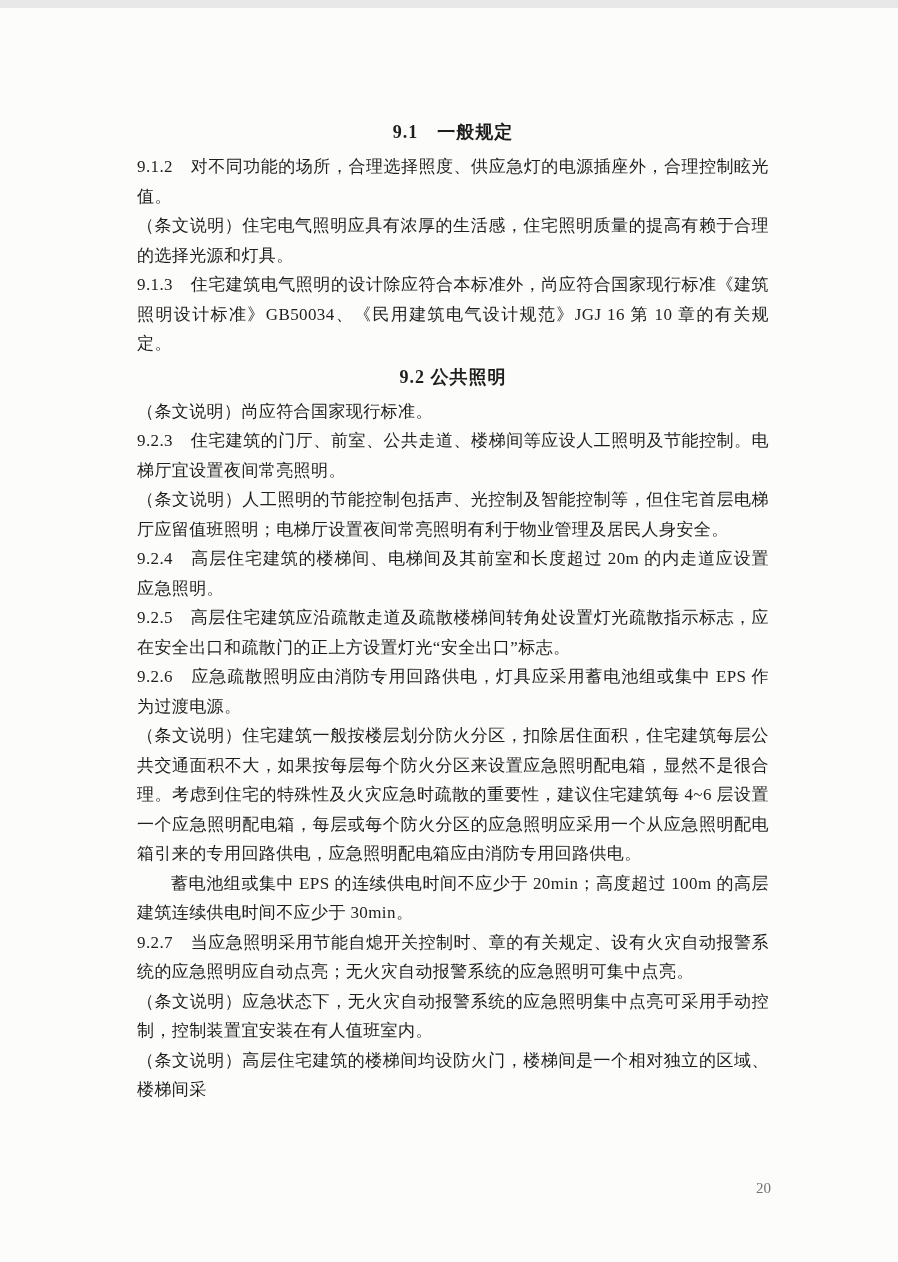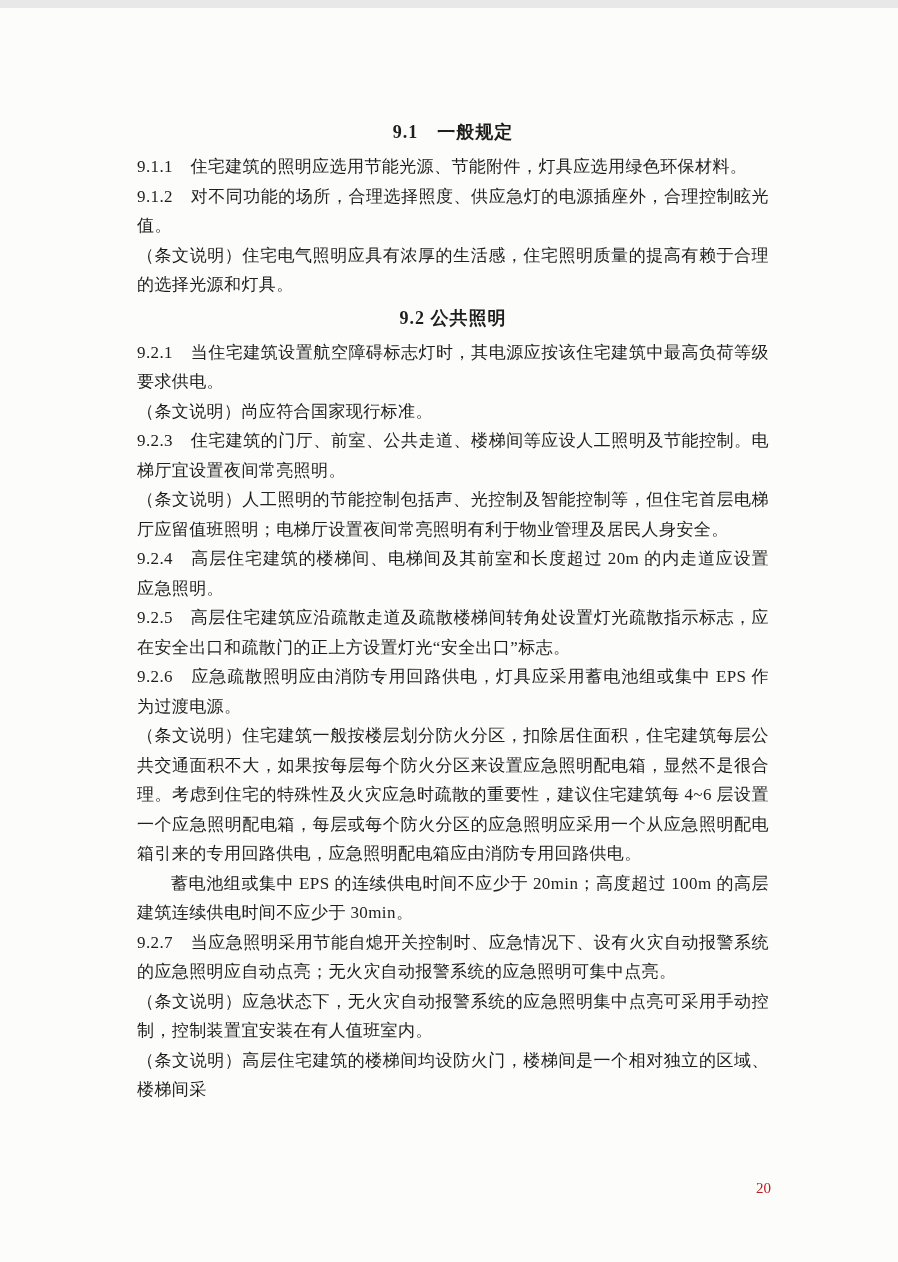--- a/index.html
+++ b/index.html
@@ -41,46 +41,45 @@
     word-break: break-all;
   }
   .para.indent {
     text-indent: 2em;
   }
   .page-number {
     position: absolute;
     left: 756px;
     top: 1172px;
     font-size: 15px;
-    color: #b91c1c;
+    color: #737373;
   }
 </style>
 </head>
 <body>
 
 <div class="page">
   <div class="content">
 
     <div class="section-heading">9.1　一般规定</div>
 
-    <p class="para">9.1.1　住宅建筑的照明应选用节能光源、节能附件，灯具应选用绿色环保材料。</p>
     <p class="para">9.1.2　对不同功能的场所，合理选择照度、供应急灯的电源插座外，合理控制眩光值。</p>
     <p class="para">（条文说明）住宅电气照明应具有浓厚的生活感，住宅照明质量的提高有赖于合理的选择光源和灯具。</p>
+    <p class="para">9.1.3　住宅建筑电气照明的设计除应符合本标准外，尚应符合国家现行标准《建筑照明设计标准》GB50034、《民用建筑电气设计规范》JGJ 16 第 10 章的有关规定。</p>
 
     <div class="section-heading">9.2 公共照明</div>
 
-    <p class="para">9.2.1　当住宅建筑设置航空障碍标志灯时，其电源应按该住宅建筑中最高负荷等级要求供电。</p>
     <p class="para">（条文说明）尚应符合国家现行标准。</p>
     <p class="para">9.2.3　住宅建筑的门厅、前室、公共走道、楼梯间等应设人工照明及节能控制。电梯厅宜设置夜间常亮照明。</p>
     <p class="para">（条文说明）人工照明的节能控制包括声、光控制及智能控制等，但住宅首层电梯厅应留值班照明；电梯厅设置夜间常亮照明有利于物业管理及居民人身安全。</p>
     <p class="para">9.2.4　高层住宅建筑的楼梯间、电梯间及其前室和长度超过 20m 的内走道应设置应急照明。</p>
     <p class="para">9.2.5　高层住宅建筑应沿疏散走道及疏散楼梯间转角处设置灯光疏散指示标志，应在安全出口和疏散门的正上方设置灯光“安全出口”标志。</p>
     <p class="para">9.2.6　应急疏散照明应由消防专用回路供电，灯具应采用蓄电池组或集中 EPS 作为过渡电源。</p>
     <p class="para">（条文说明）住宅建筑一般按楼层划分防火分区，扣除居住面积，住宅建筑每层公共交通面积不大，如果按每层每个防火分区来设置应急照明配电箱，显然不是很合理。考虑到住宅的特殊性及火灾应急时疏散的重要性，建议住宅建筑每 4~6 层设置一个应急照明配电箱，每层或每个防火分区的应急照明应采用一个从应急照明配电箱引来的专用回路供电，应急照明配电箱应由消防专用回路供电。</p>
     <p class="para indent">蓄电池组或集中 EPS 的连续供电时间不应少于 20min；高度超过 100m 的高层建筑连续供电时间不应少于 30min。</p>
-    <p class="para">9.2.7　当应急照明采用节能自熄开关控制时、应急情况下、设有火灾自动报警系统的应急照明应自动点亮；无火灾自动报警系统的应急照明可集中点亮。</p>
+    <p class="para">9.2.7　当应急照明采用节能自熄开关控制时、章的有关规定、设有火灾自动报警系统的应急照明应自动点亮；无火灾自动报警系统的应急照明可集中点亮。</p>
     <p class="para">（条文说明）应急状态下，无火灾自动报警系统的应急照明集中点亮可采用手动控制，控制装置宜安装在有人值班室内。</p>
     <p class="para">（条文说明）高层住宅建筑的楼梯间均设防火门，楼梯间是一个相对独立的区域、楼梯间采</p>
 
   </div>
 
   <div class="page-number">20</div>
 </div>
 
 </body></html>

